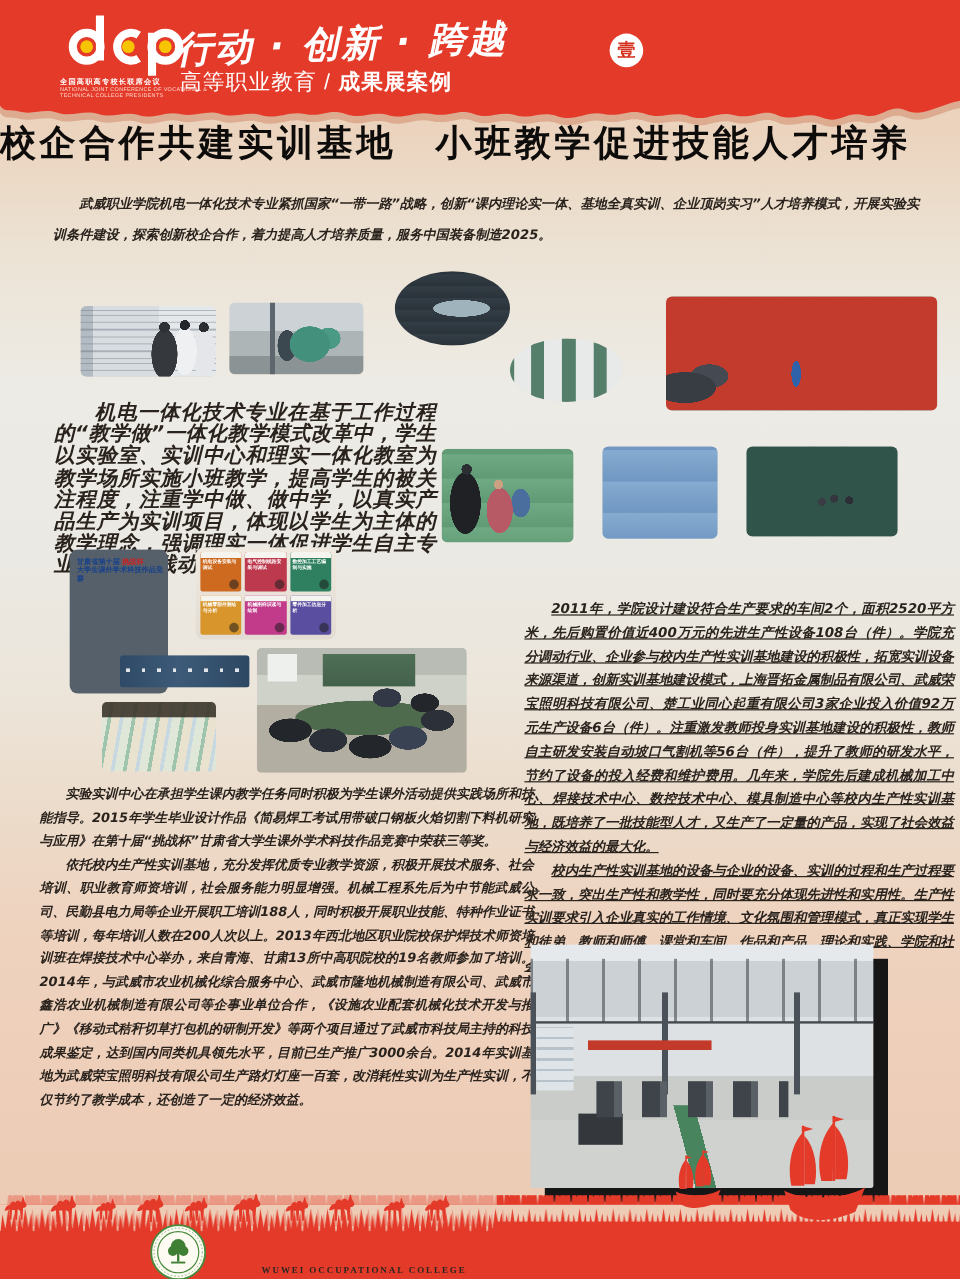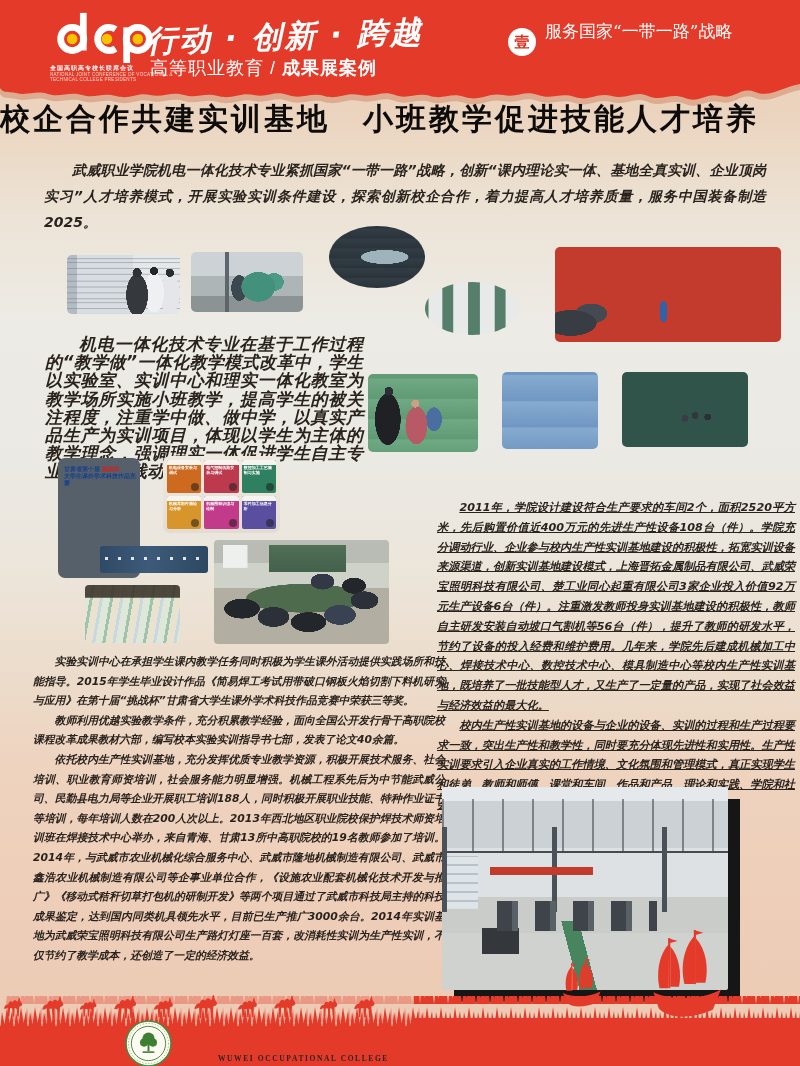--- a/index.html
+++ b/index.html
@@ -24,21 +24,21 @@
   .seal{left:508px;top:28px;width:28px;height:28px;border-radius:50%;background:#fff;
         color:#d4321f;font-size:15px;font-weight:700;display:flex;align-items:center;justify-content:center;
         font-family:"DejaVu Serif",serif;}
   .service{left:545px;top:20px;color:#fff;font-size:17px;line-height:23px;font-family:"DejaVu Serif",serif;}
   
   .title{left:0;top:99px;width:668px;text-align:center;margin:0;color:#0e0c0b;
          font-size:30px;font-weight:900;letter-spacing:3px;white-space:nowrap;}
   
   .hand{font-family:"DejaVu Sans",sans-serif;font-style:italic;font-weight:700;color:#2a231d;
         margin:0;text-align:justify;text-indent:2em;}
-  .intro{left:44px;top:157px;width:722px;font-size:14px;line-height:26px;}
+  .intro{left:44px;top:157px;width:722px;font-size:11px;line-height:26px;}
   .block2{left:45px;top:335px;width:318px;font-size:17px;line-height:18.2px;}
   .leftcol{left:33px;top:652px;width:412px;font-size:10.8px;line-height:19.6px;}
   .leftcol p{margin:0;}
   .rightcol{left:437px;top:498px;width:358px;font-size:11.2px;line-height:19.8px;text-decoration:underline;}
   .rightcol p{margin:0;}
   
   .ph{background-repeat:no-repeat;border-radius:5px;}
   .oval{border-radius:50%;}
   .p1{left:67px;top:255px;width:113px;height:59px;
       background:
@@ -215,21 +215,20 @@
       <circle cx="52" cy="30" r="5.5"></circle>
       <circle cx="84" cy="30" r="5.5"></circle>
     </g>
   </svg>
   <div class="abs org-cn">全国高职高专校长联席会议</div>
   <div class="abs org-en">NATIONAL JOINT CONFERENCE OF VOCATIONAL &amp; TECHNICAL COLLEGE PRESIDENTS</div>
   <div class="abs slogan">行动 · 创新 · 跨越</div>
   <div class="abs subtitle"><span>高等职业教育 / </span><b>成果展案例</b></div>
   <div class="abs seal">壹</div>
   <div class="abs service">
-    <div>服务国家“一带一路”战略</div>
   </div>
 
   <h1 class="abs title">校企合作共建实训基地　小班教学促进技能人才培养</h1>
 
   <p class="abs hand intro">武威职业学院机电一体化技术专业紧抓国家“一带一路”战略，创新“课内理论实一体、基地全真实训、企业顶岗实习”人才培养模式，开展实验实训条件建设，探索创新校企合作，着力提高人才培养质量，服务中国装备制造2025。</p>
 
   <div class="abs ph p1"></div>
   <div class="abs ph p2"></div>
   <div class="abs ph p3 oval"></div>
   <div class="abs ph p4 oval"></div>
@@ -255,21 +254,20 @@
     <div class="cover c4">机械零部件测绘与分析</div>
     <div class="cover c5">机械图样识读与绘制</div>
     <div class="cover c6">零件加工信息分析</div>
   </div>
   <div class="abs panorama"></div>
   <div class="abs bookfan"></div>
   <div class="abs ph meeting"></div>
 
   <div class="abs hand leftcol">
     <p>实验实训中心在承担学生课内教学任务同时积极为学生课外活动提供实践场所和技能指导。2015年学生毕业设计作品《简易焊工考试用带破口钢板火焰切割下料机研究与应用》在第十届“挑战杯”甘肃省大学生课外学术科技作品竞赛中荣获三等奖。</p>
-    <p>教师利用优越实验教学条件，充分积累教学经验，面向全国公开发行骨干高职院校课程改革成果教材六部，编写校本实验实训指导书七部，发表了论文40余篇。</p>
     <p>依托校内生产性实训基地，充分发挥优质专业教学资源，积极开展技术服务、社会培训、职业教育师资培训，社会服务能力明显增强。机械工程系先后为中节能武威公司、民勤县电力局等企业开展职工培训188人，同时积极开展职业技能、特种作业证书等培训，每年培训人数在200人次以上。2013年西北地区职业院校保护焊技术师资培训班在焊接技术中心举办，来自青海、甘肃13所中高职院校的19名教师参加了培训。2014年，与武威市农业机械化综合服务中心、武威市隆地机械制造有限公司、武威市鑫浩农业机械制造有限公司等企事业单位合作，《设施农业配套机械化技术开发与推广》《移动式秸秆切草打包机的研制开发》等两个项目通过了武威市科技局主持的科技成果鉴定，达到国内同类机具领先水平，目前已生产推广3000余台。2014年实训基地为武威荣宝照明科技有限公司生产路灯灯座一百套，改消耗性实训为生产性实训，不仅节约了教学成本，还创造了一定的经济效益。</p>
   </div>
 
   <div class="abs hand rightcol">
     <p>2011年，学院设计建设符合生产要求的车间2个，面积2520平方米，先后购置价值近400万元的先进生产性设备108台（件）。学院充分调动行业、企业参与校内生产性实训基地建设的积极性，拓宽实训设备来源渠道，创新实训基地建设模式，上海晋拓金属制品有限公司、武威荣宝照明科技有限公司、楚工业同心起重有限公司3家企业投入价值92万元生产设备6台（件）。注重激发教师投身实训基地建设的积极性，教师自主研发安装自动坡口气割机等56台（件），提升了教师的研发水平，节约了设备的投入经费和维护费用。几年来，学院先后建成机械加工中心、焊接技术中心、数控技术中心、模具制造中心等校内生产性实训基地，既培养了一批技能型人才，又生产了一定量的产品，实现了社会效益与经济效益的最大化。</p>
     <p>校内生产性实训基地的设备与企业的设备、实训的过程和生产过程要求一致，突出生产性和教学性，同时要充分体现先进性和实用性。生产性实训要求引入企业真实的工作情境、文化氛围和管理模式，真正实现学生和徒弟、教师和师傅、课堂和车间、作品和产品、理论和实践、学院和社会“六个融合”。</p>
   </div>
 
   <div class="abs p9shadow"></div>
   <div class="abs p9"></div>

